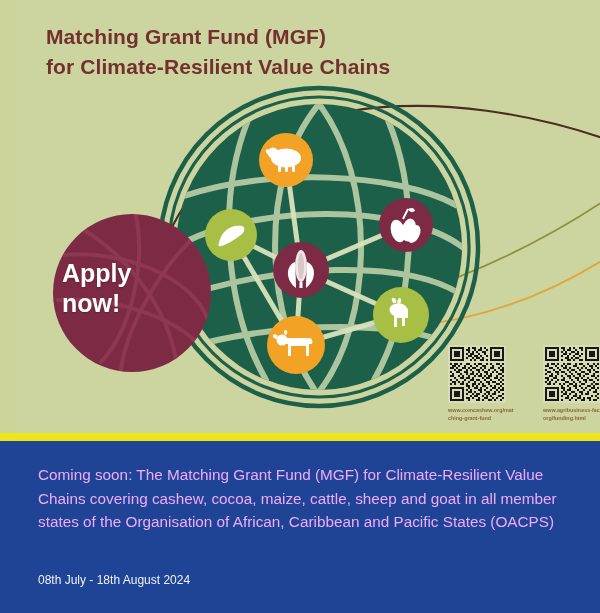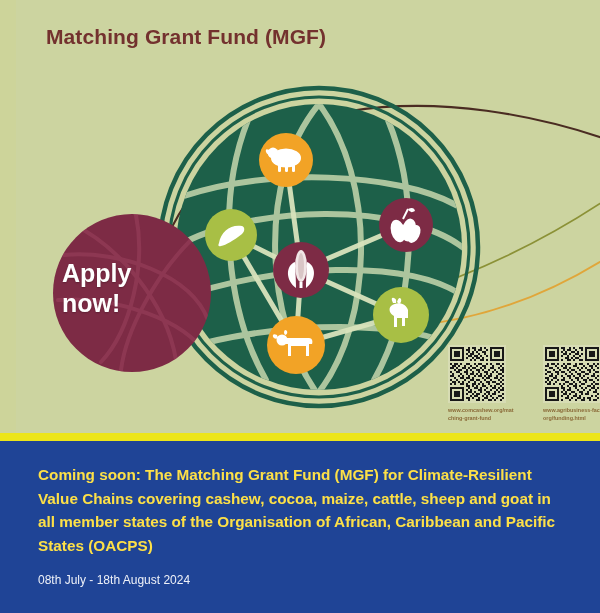--- a/index.html
+++ b/index.html
@@ -50,21 +50,21 @@
     background:#ece519;
   }
 
   
   #blue-banner {
     position:absolute; left:0; top:441px; width:600px; height:172px;
     background:#1f4496;
   }
   #banner-body {
     position:absolute; left:38px; top:22px; width:528px;
-    color:#fde047; font-size:15.3px; font-weight:bold; line-height:1.55;
+    color:#f0abfc; font-size:15.3px; font-weight:normal; line-height:1.55;
   }
   #banner-date {
     position:absolute; left:38px; top:132px;
     color:#eef1f8; font-size:12px; font-weight:normal;
   }
 
   
   #apply-label {
     position:absolute; left:46px; top:258px; width:140px;
     text-align:left; color:#ffffff;
@@ -74,20 +74,21 @@
   }
   #apply-label span { display:block; }
 </style>
 </head>
 <body>
 
 <div id="top-panel">
 
   <div id="title-block">
     <span class="tline">Matching Grant Fund (MGF)</span>
+    <span class="tline">for Climate-Resilient Value Chains</span>
   </div>
 
   <svg id="art" viewBox="0 0 600 433">
     <defs>
       <clipPath id="globeClip">
           <circle cx="303" cy="247" r="143"></circle>
         </clipPath>
       <clipPath id="panelClip">
           <rect x="0" y="0" width="600" height="433"></rect>
         </clipPath>

